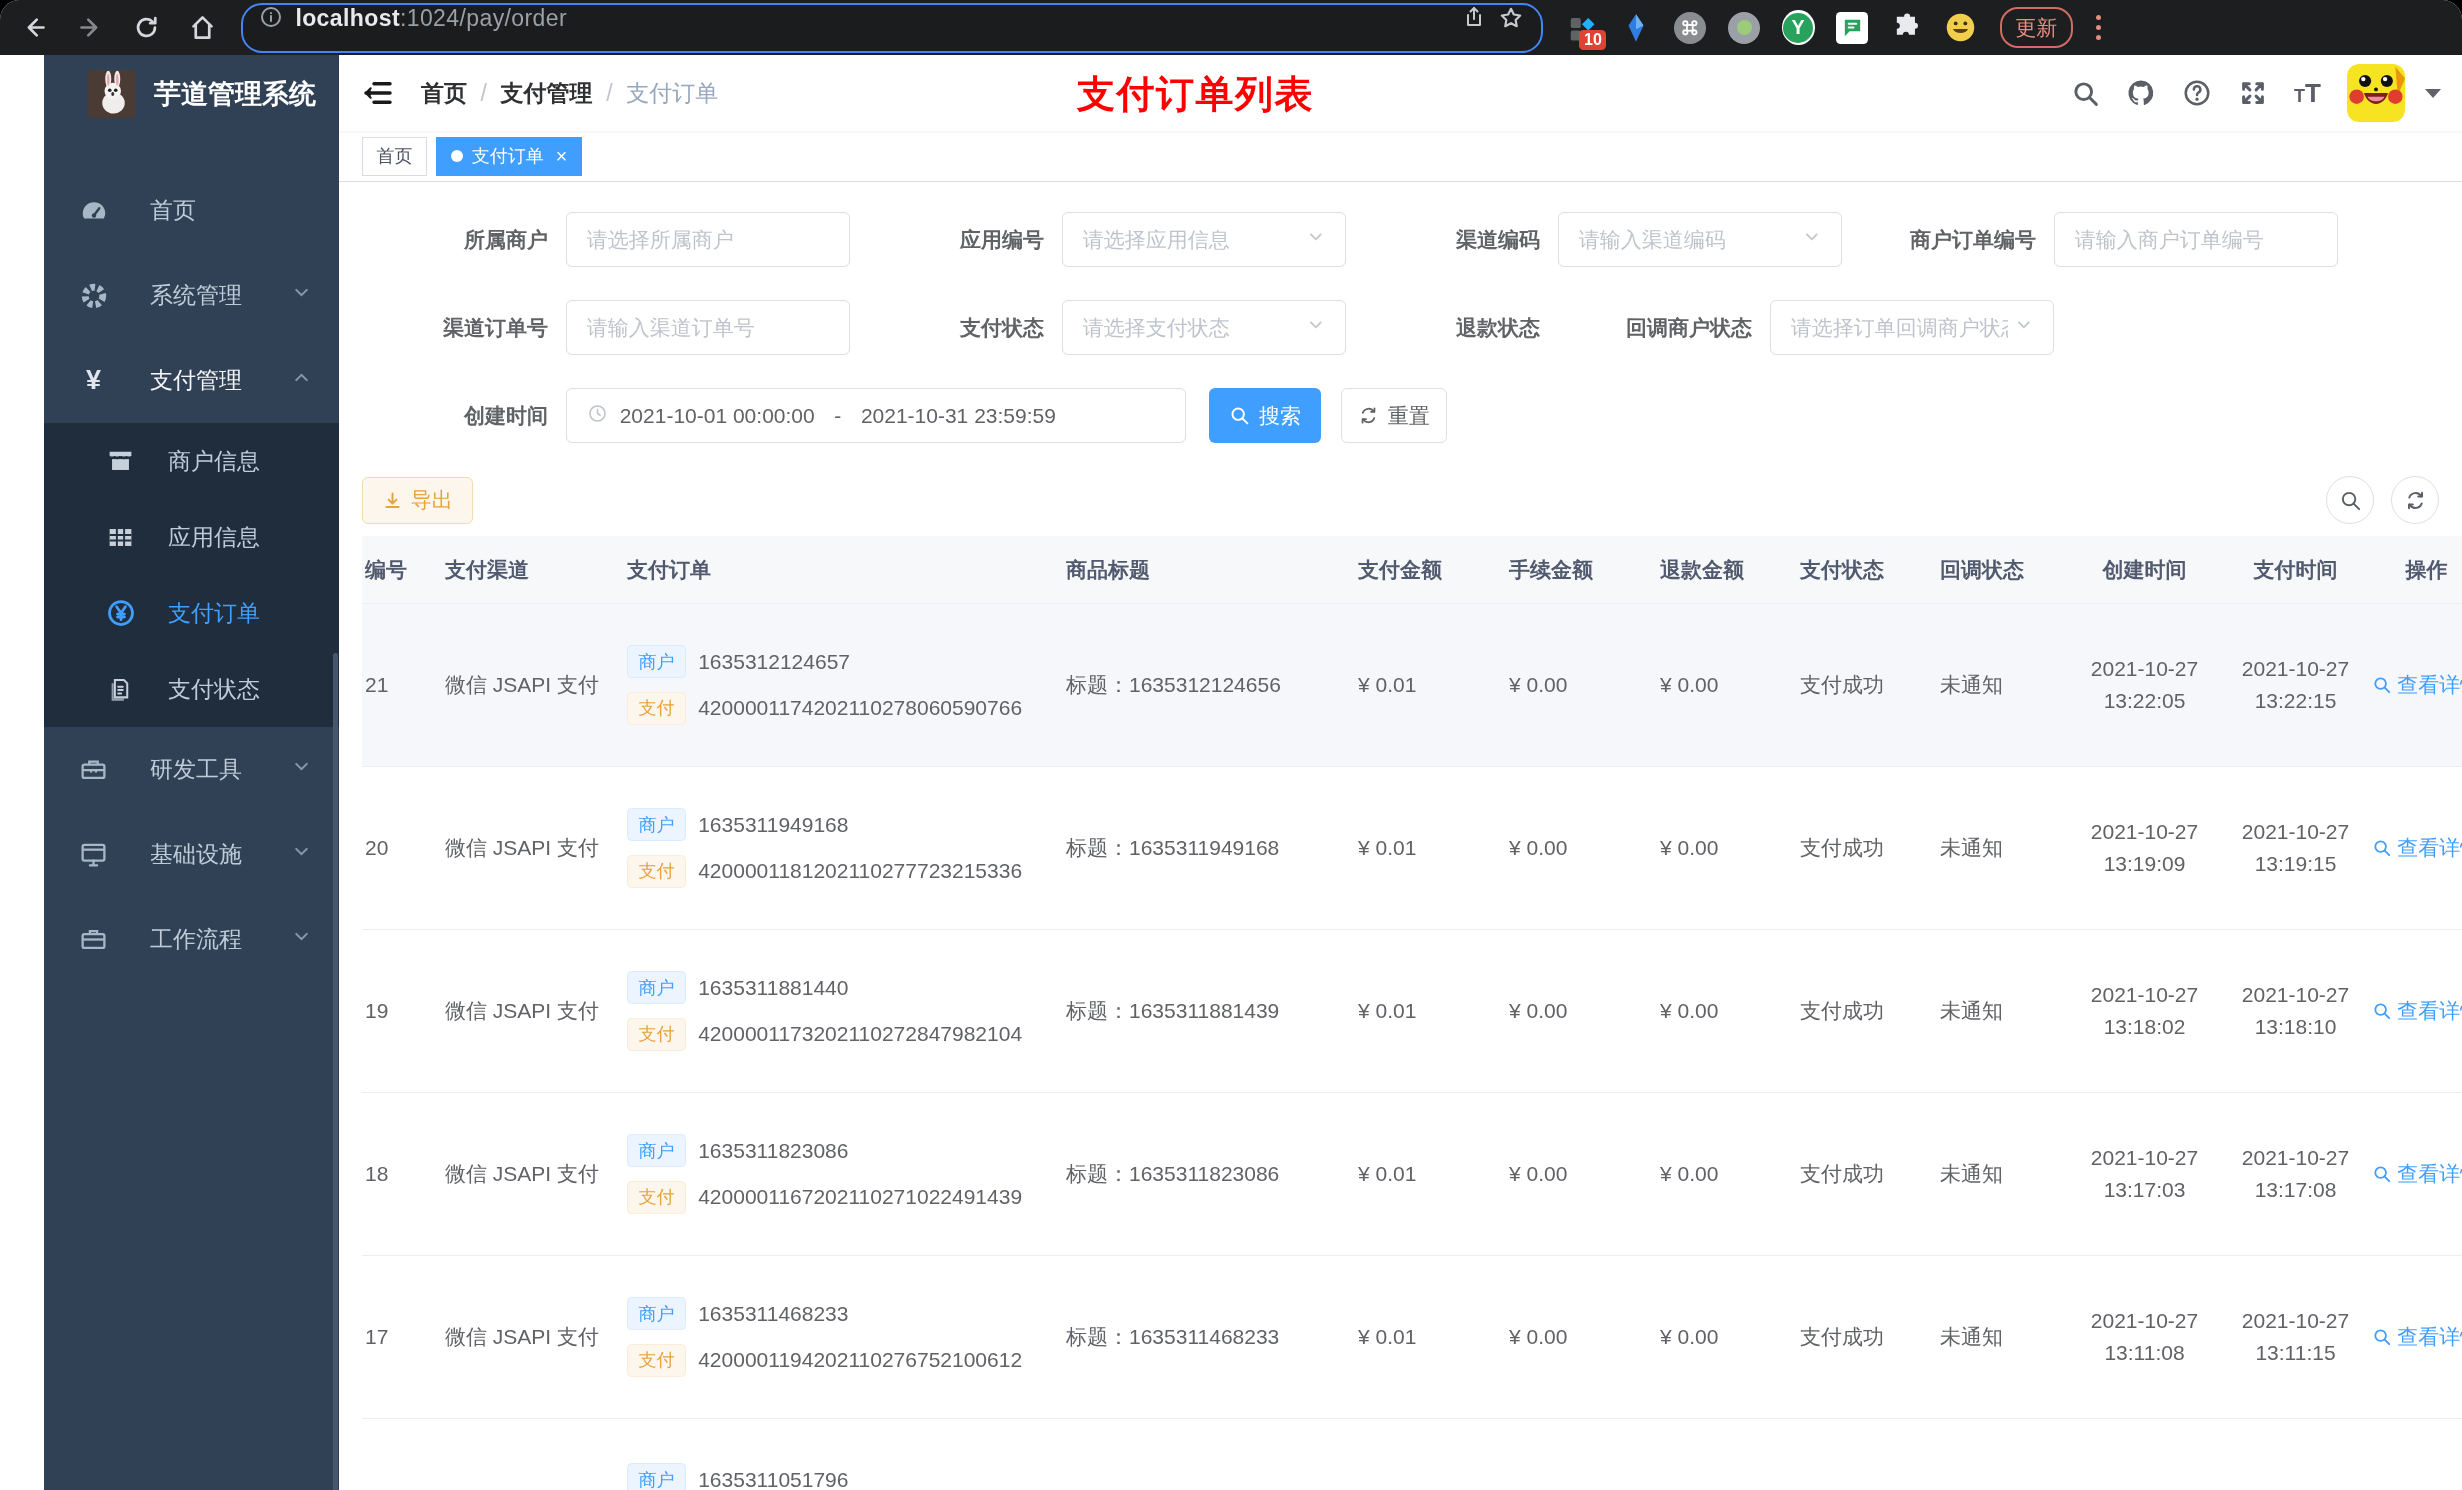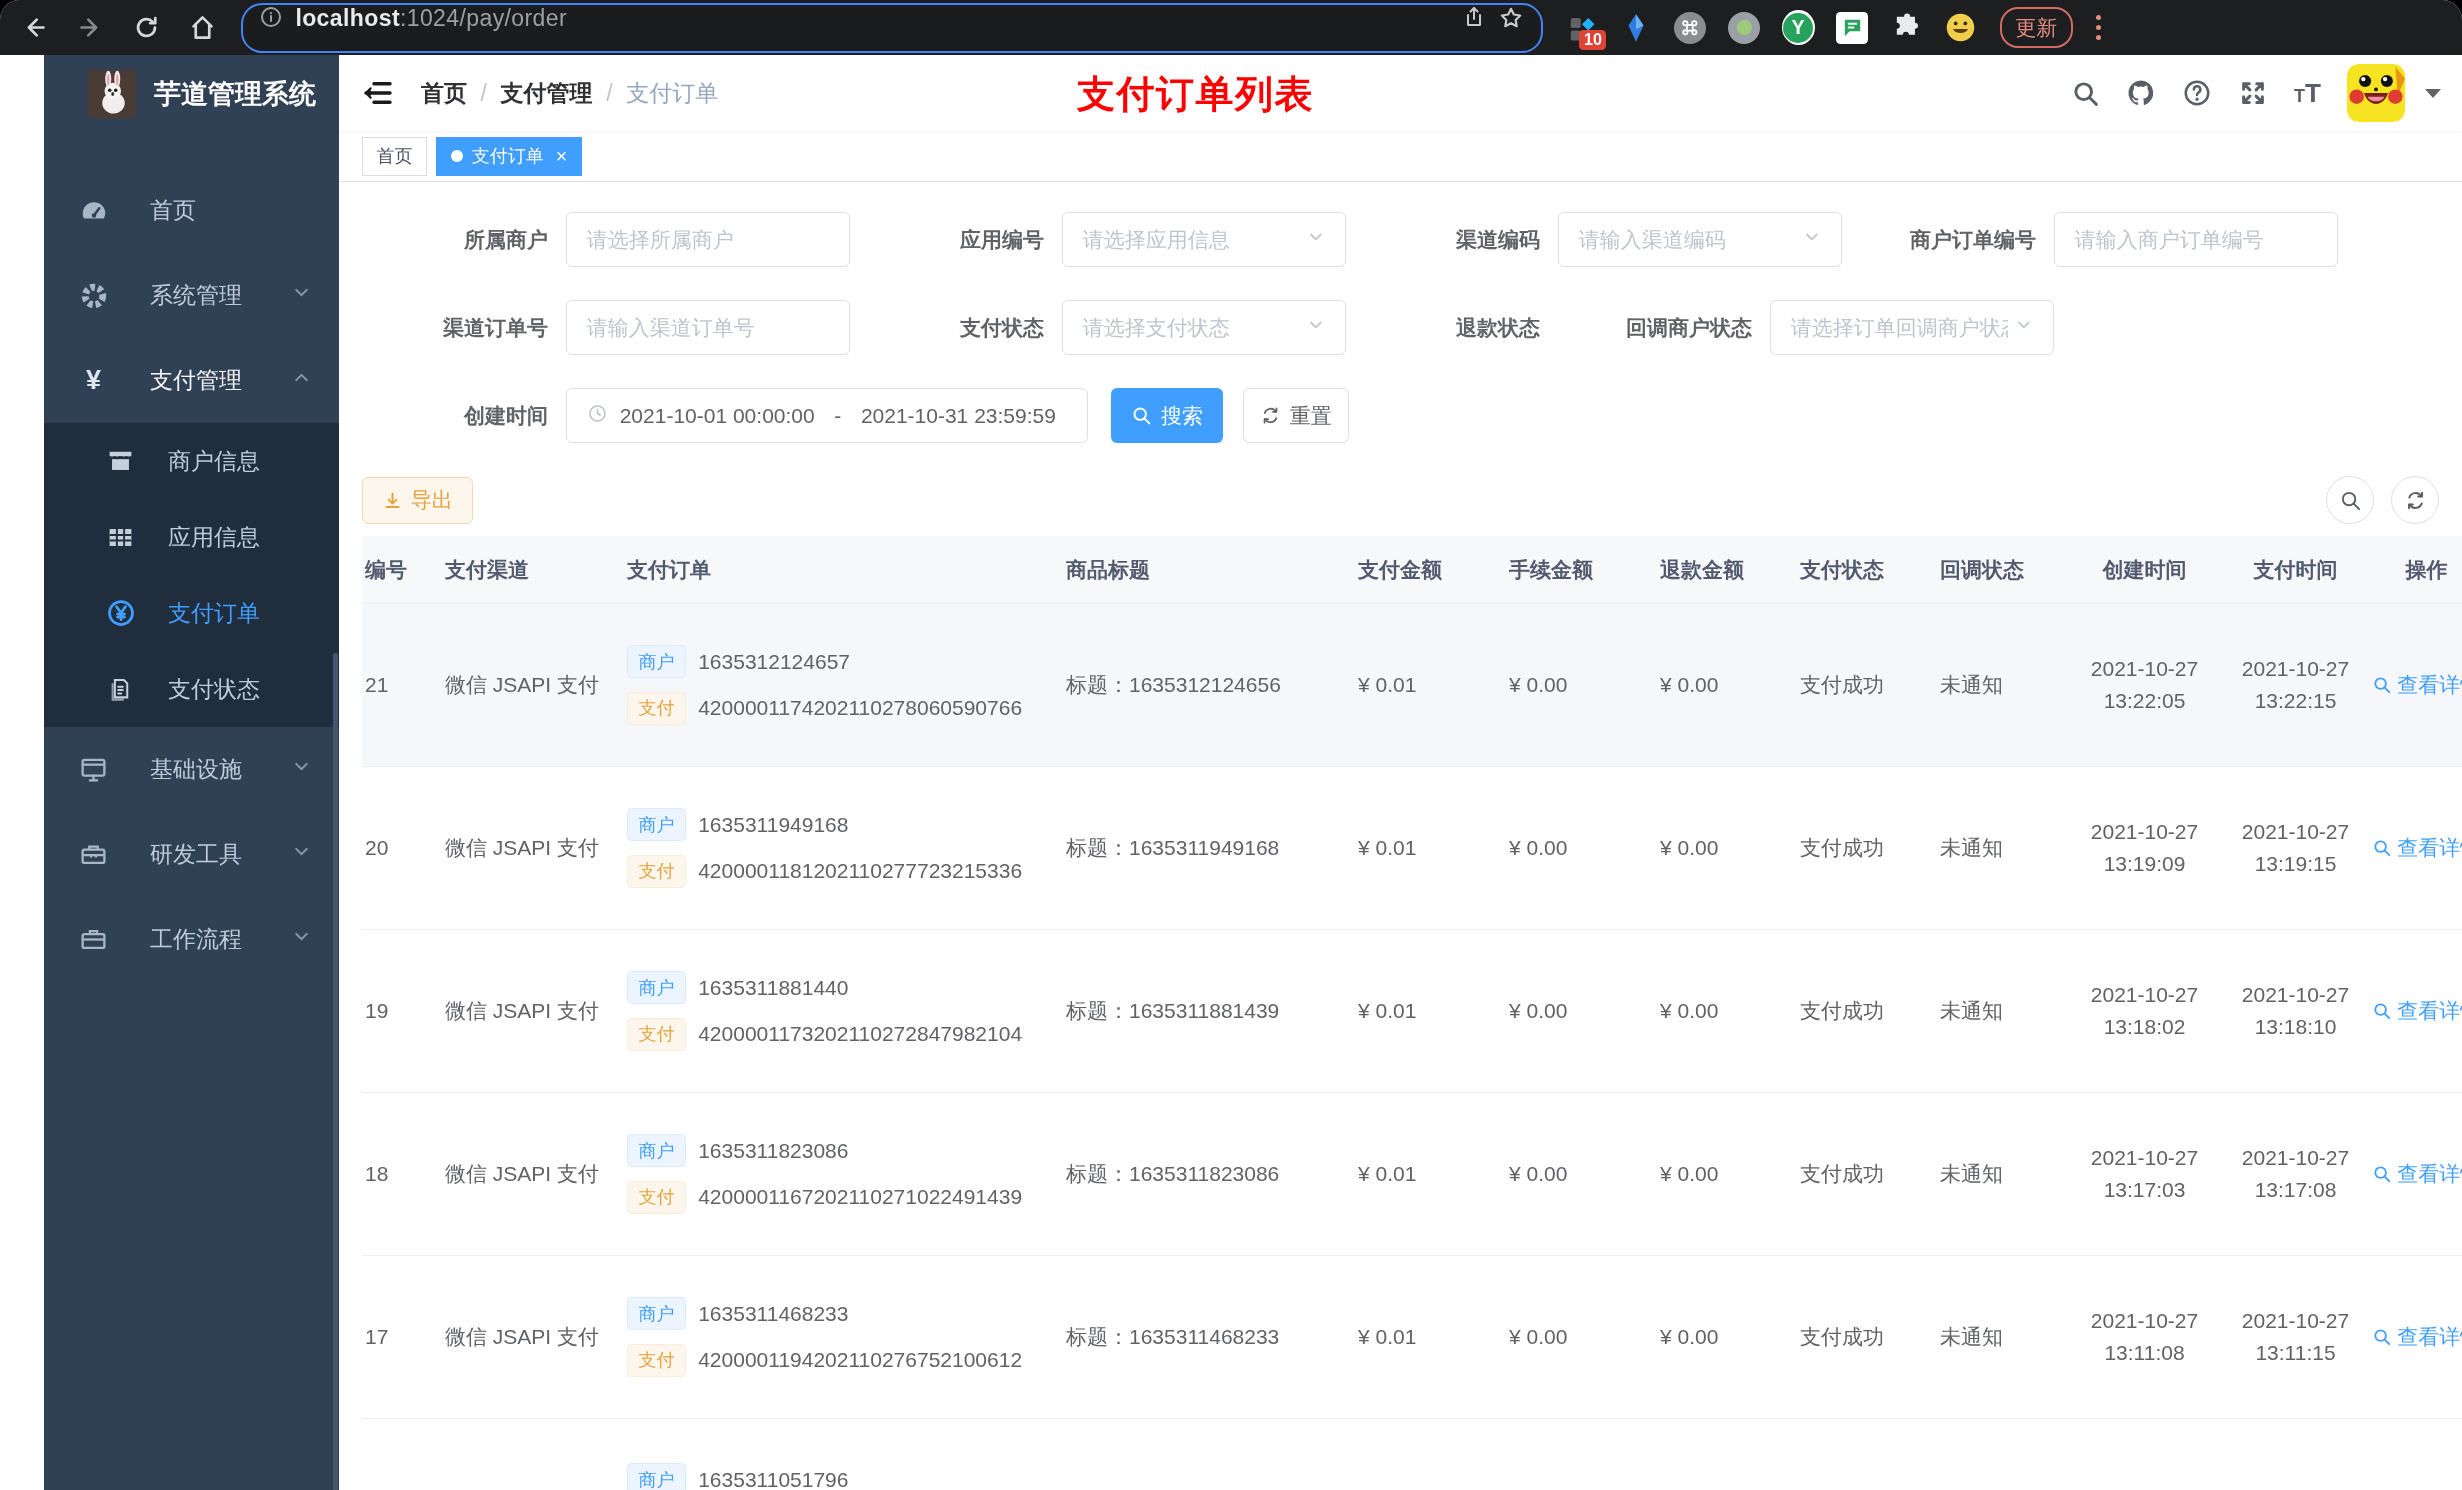--- a/index.html
+++ b/index.html
@@ -71,21 +71,21 @@
 
   
   .content { flex:1; padding:30px 23px 0 23px; background:#fff; overflow:hidden; }
   .frow { display:flex; align-items:center; height:55px; margin-bottom:33px; }
   .flabel { font-size:21px; color:#606266; font-weight:600; text-align:right; padding-right:18px; white-space:nowrap; }
   .w270 { width:204px; } .w280 { width:212px; }
   .ctrl { height:55px; border:1.5px solid #dcdfe6; border-radius:6px; background:#fff; display:flex; align-items:center; padding:0 19.7px; font-size:21px; color:#bfc4cc; }
   .ctrl .ph { flex:1; white-space:nowrap; overflow:hidden; }
   .ctrl .chevd { color:#c0c4cc; margin-left:6px; flex:none; }
   .w375 { width:284px; }
-  .datectrl { width:522px; gap:12px; color:#606266; }
+  .datectrl { width:620px; gap:12px; color:#606266; }
   .datectrl .dval { white-space:nowrap; }
   .datectrl .dsep { color:#606266; padding:0 7.6px; }
   .btn { height:55px; border-radius:6px; display:flex; align-items:center; justify-content:center; gap:9px; font-size:21px; cursor:pointer; border:1.5px solid transparent; }
   .btn-primary { background:#409eff; color:#fff; width:112px; margin-left:23px; }
   .btn-plain { background:#fff; color:#606266; border-color:#dcdfe6; width:106px; margin-left:19.7px; }
   .toolbar { display:flex; align-items:center; margin-top:26px; }
   .btn-export { height:47px; width:111px; background:#fdf6ec; border:1.5px solid #f5dab1; color:#e6a23c; font-size:21px; border-radius:6px; display:flex; align-items:center; justify-content:center; gap:7.6px; cursor:pointer; }
   .tool-circles { margin-left:auto; display:flex; gap:16.7px; }
   .tcirc { width:48px; height:48px; border-radius:50%; border:1.5px solid #dcdfe6; color:#5a5e66; display:flex; align-items:center; justify-content:center; cursor:pointer; background:#fff; }
 
@@ -320,41 +320,41 @@
                   <path d="M5 6.5V21h10" opacity=".7"></path>
                   <path d="M10 9.5h4M10 12.5h4M10 15.5h2.5" stroke-linecap="round"></path>
                 </svg>
             </span>
             <span class="mlabel">支付状态</span>
           </div>
         </div>
         <div class="m-item">
           <span class="mic">
             <svg width="29" height="29" viewBox="0 0 24 24" fill="none" stroke="#a9b6c5" stroke-width="1.9">
+                <rect x="3" y="8" width="18" height="11" rx="1.5"></rect>
+                <path d="M8.5 8V5.5h7V8"></path>
+                <path d="M3 12.5h18M10 12v2.5M14 12v2.5"></path>
+              </svg>
+          </span>
+          <span class="mlabel">研发工具</span>
+          <span class="chev">
+            <svg width="21" height="21" viewBox="0 0 24 24" fill="none" stroke="currentColor" stroke-width="2.4" stroke-linecap="round">
+                <path d="M6 9l6 6 6-6"></path>
+              </svg>
+          </span>
+        </div>
+        <div class="m-item">
+          <span class="mic">
+            <svg width="29" height="29" viewBox="0 0 24 24" fill="none" stroke="#a9b6c5" stroke-width="1.9">
                 <rect x="3" y="4" width="18" height="13" rx="1.5"></rect>
                 <path d="M3 8h18"></path>
                 <path d="M9 21h6M12 17v4" stroke-linecap="round"></path>
               </svg>
           </span>
           <span class="mlabel">基础设施</span>
-          <span class="chev">
-            <svg width="21" height="21" viewBox="0 0 24 24" fill="none" stroke="currentColor" stroke-width="2.4" stroke-linecap="round">
-                <path d="M6 9l6 6 6-6"></path>
-              </svg>
-          </span>
-        </div>
-        <div class="m-item">
-          <span class="mic">
-            <svg width="29" height="29" viewBox="0 0 24 24" fill="none" stroke="#a9b6c5" stroke-width="1.9">
-                <rect x="3" y="8" width="18" height="11" rx="1.5"></rect>
-                <path d="M8.5 8V5.5h7V8"></path>
-                <path d="M3 12.5h18M10 12v2.5M14 12v2.5"></path>
-              </svg>
-          </span>
-          <span class="mlabel">研发工具</span>
           <span class="chev">
             <svg width="21" height="21" viewBox="0 0 24 24" fill="none" stroke="currentColor" stroke-width="2.4" stroke-linecap="round">
                 <path d="M6 9l6 6 6-6"></path>
               </svg>
           </span>
         </div>
         <div class="m-item">
           <span class="mic">
             <svg width="29" height="29" viewBox="0 0 24 24" fill="none" stroke="#a9b6c5" stroke-width="1.9">
                 <rect x="3" y="7.5" width="18" height="11.5" rx="1.5"></rect>

